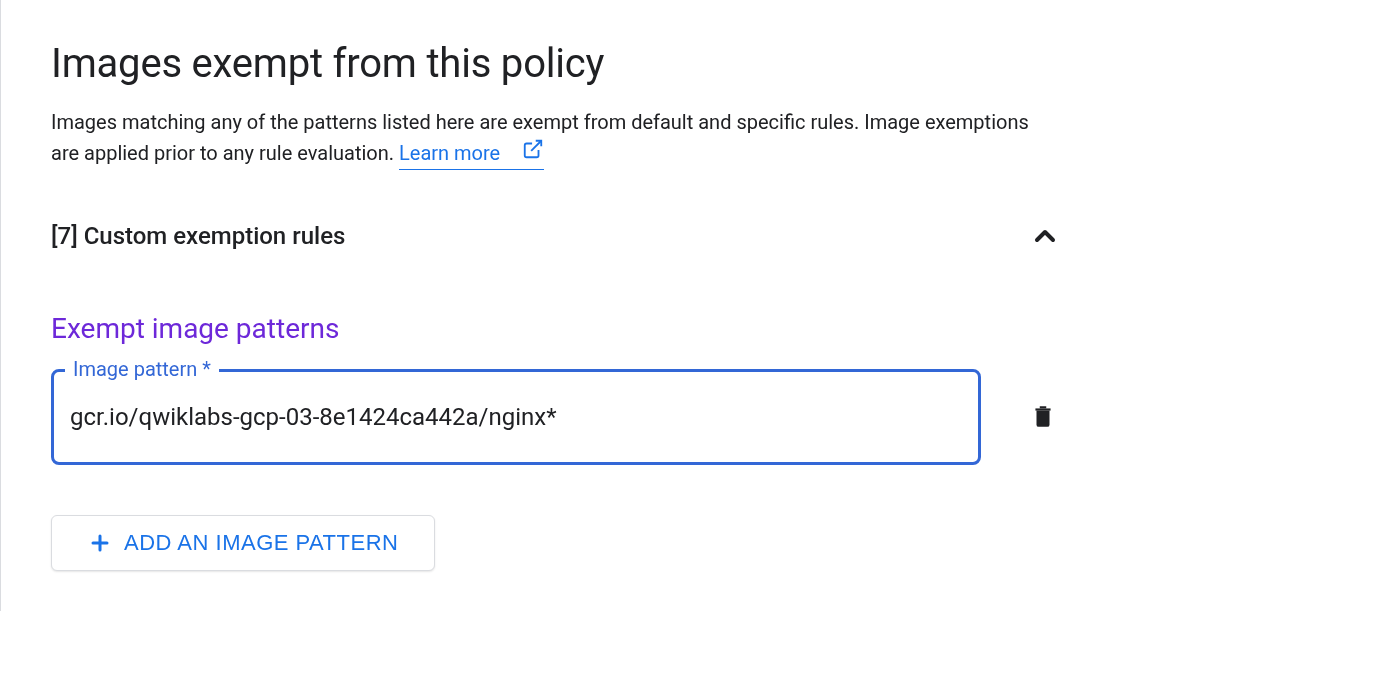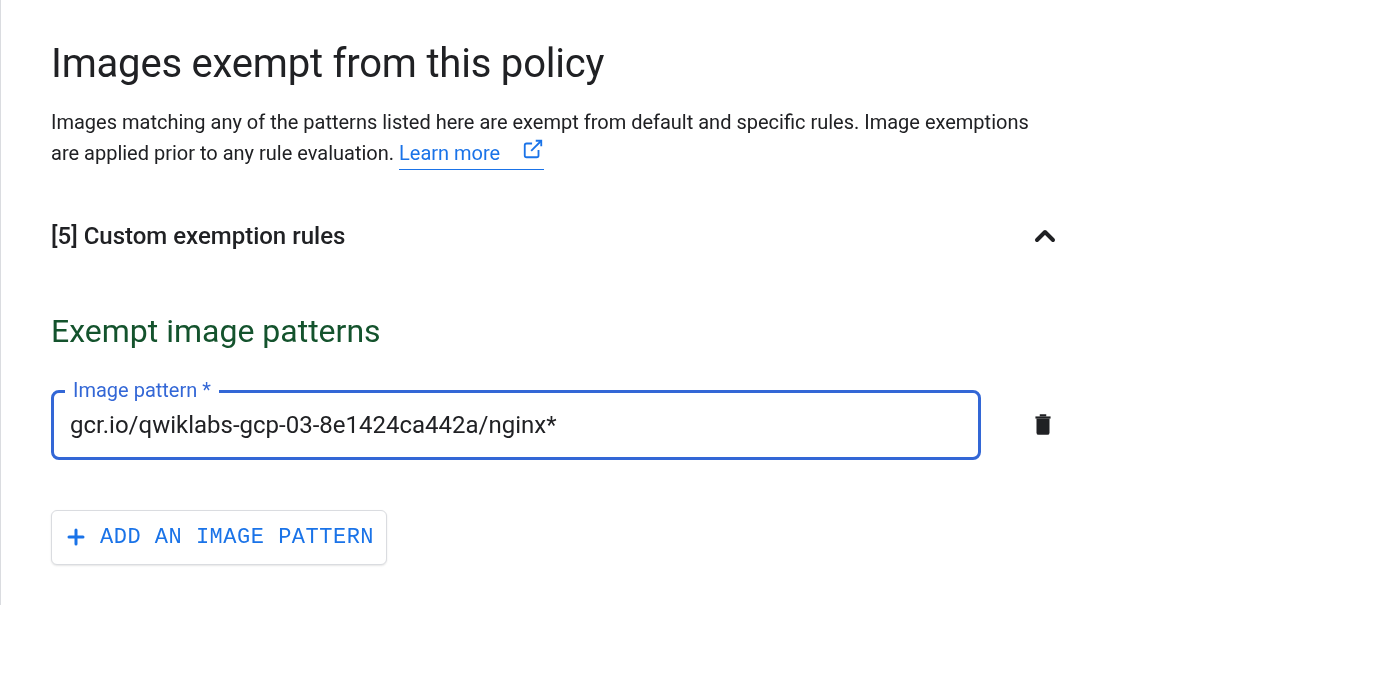--- a/index.html
+++ b/index.html
@@ -54,24 +54,24 @@
     }
     .chevron-up {
       width: 32px;
       height: 32px;
       display: flex;
       align-items: center;
       justify-content: center;
       cursor: pointer;
     }
     .subsection-title {
-      font-size: 32px;
+      font-size: 28px;
       font-weight: 400;
-      color: #14532d;
-      margin-bottom: 40px;
+      color: #6d28d9;
+      margin-bottom: 24px;
     }
     .input-row {
       display: flex;
       align-items: center;
       gap: 45px;
       max-width: 1060px;
       margin-bottom: 50px;
     }
     .input-wrapper {
       position: relative;
@@ -88,51 +88,50 @@
       color: #3367d6;
       font-weight: 400;
     }
     .required-star {
       color: #3367d6;
     }
     .text-input {
       width: 100%;
       border: 3px solid #3367d6;
       border-radius: 8px;
-      padding: 18px 16px;
+      padding: 31px 16px;
       font-size: 24px;
       color: #202124;
       outline: none;
       font-family: inherit;
       background: #fff;
     }
     .delete-btn {
       background: none;
       border: none;
       cursor: pointer;
       padding: 4px;
       display: flex;
       align-items: center;
       justify-content: center;
     }
     .add-button {
       display: inline-flex;
-      align-items: flex-start;
+      align-items: center;
       gap: 12px;
       background: #fff;
       border: 1px solid #dadce0;
       border-radius: 6px;
-      padding: 14px 12px;
+      padding: 14px 36px;
       font-size: 22px;
       font-weight: 500;
       color: #1a73e8;
       cursor: pointer;
       letter-spacing: 0.5px;
       box-shadow: 0 1px 2px rgba(0,0,0,0.1);
-      font-family: Liberation Mono, monospace;
     }
     .plus-icon {
       display: inline-flex;
     }
   </style>
 </head>
 <body>
 
 
 
@@ -146,21 +145,21 @@
       <svg width="22" height="22" viewBox="0 0 24 24" fill="none" stroke="#1a73e8" stroke-width="2">
         <path d="M18 13v6a2 2 0 0 1-2 2H5a2 2 0 0 1-2-2V8a2 2 0 0 1 2-2h6"></path>
         <polyline points="15 3 21 3 21 9"></polyline>
         <line x1="10" y1="14" x2="21" y2="3"></line>
       </svg>
     </span>
   </a>
 </p>
 
 <div class="accordion-header">
-  <span class="accordion-title">[5] Custom exemption rules</span>
+  <span class="accordion-title">[7] Custom exemption rules</span>
   <span class="chevron-up">
     <svg width="32" height="32" viewBox="0 0 24 24" fill="none" stroke="#202124" stroke-width="3" stroke-linecap="round" stroke-linejoin="round">
       <polyline points="18 15 12 9 6 15"></polyline>
     </svg>
   </span>
 </div>
 
 <h2 class="subsection-title">Exempt image patterns</h2>
 
 <div class="input-row">

